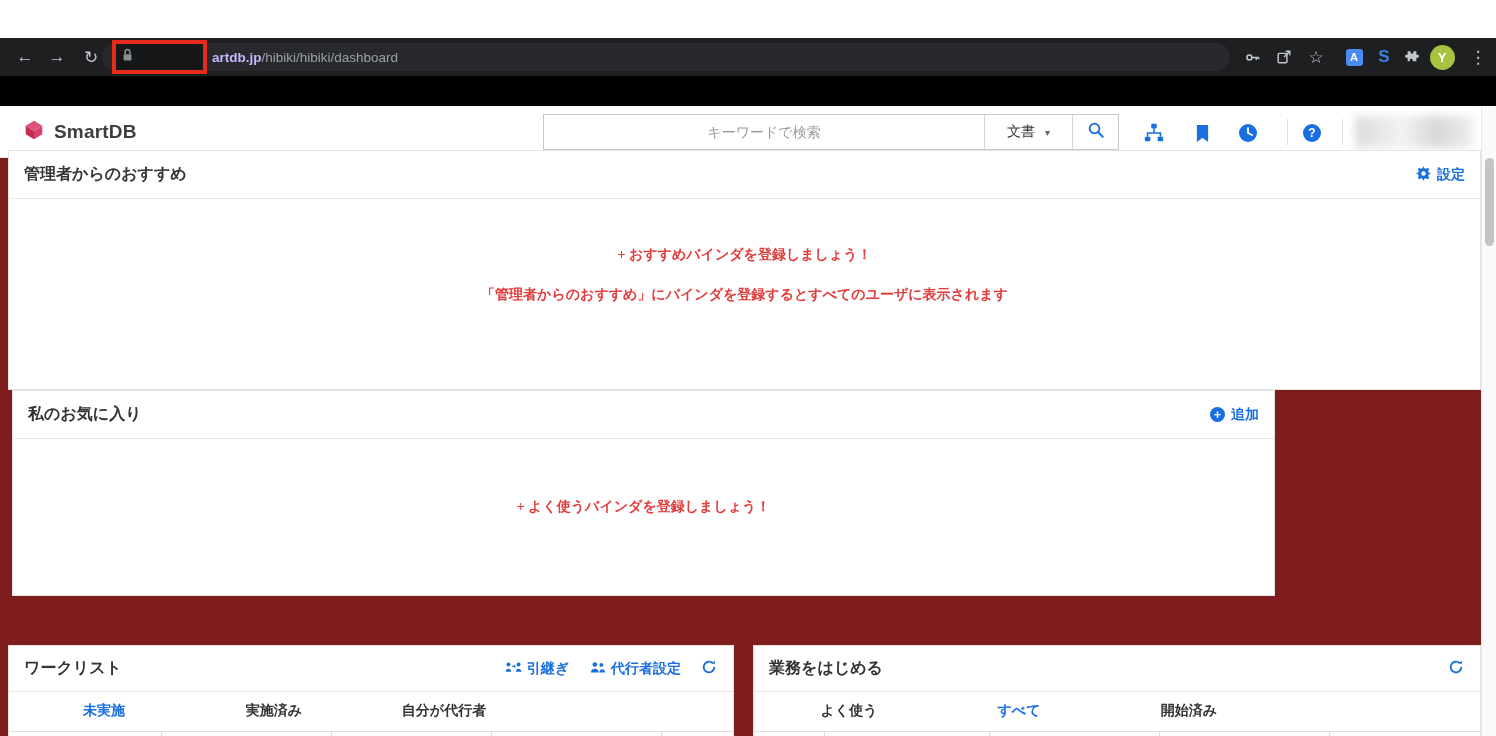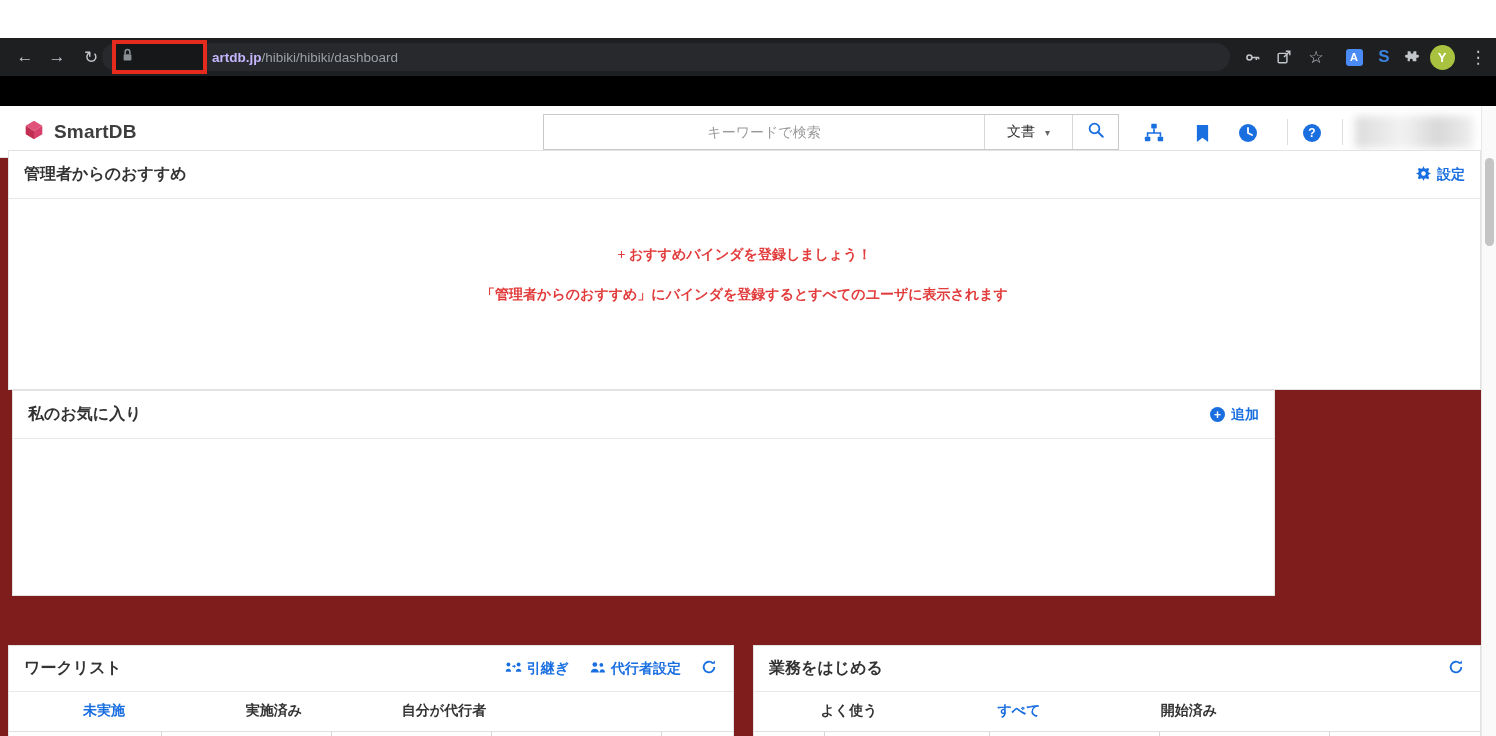--- a/index.html
+++ b/index.html
@@ -220,20 +220,23 @@
   </div>
 
   <div class="card card2">
     <div class="card-head">
       <span class="card-title">私のお気に入り</span>
       <span class="card-action">
         <span class="plus-circle">+</span>
         <span>追加</span>
       </span>
     </div>
+    <div class="fav-empty">
+      <span class="empty-line">+ よく使うバインダを登録しましょう！</span>
+    </div>
   </div>
 
   <div class="card card4">
     <div class="card-head">
       <span class="card-title">業務をはじめる</span>
       <span class="head-links">
         <span class="head-link">
           <span>
             <svg viewBox="0 0 18 18" width="16" height="16">
                 <path d="M15 9a6 6 0 1 1-1.8-4.3" fill="none" stroke="#1a6fe0" stroke-width="2.1"></path>

